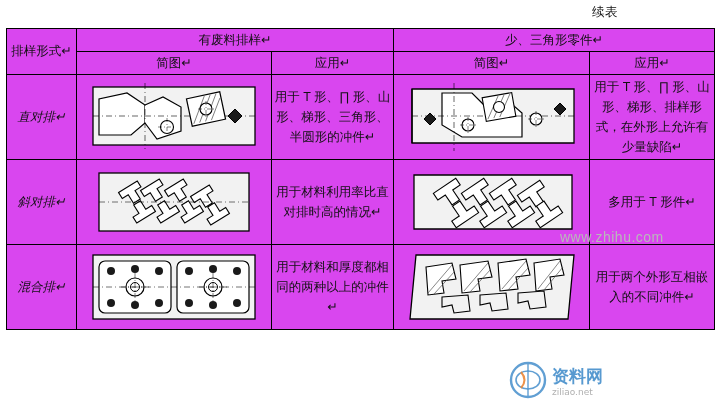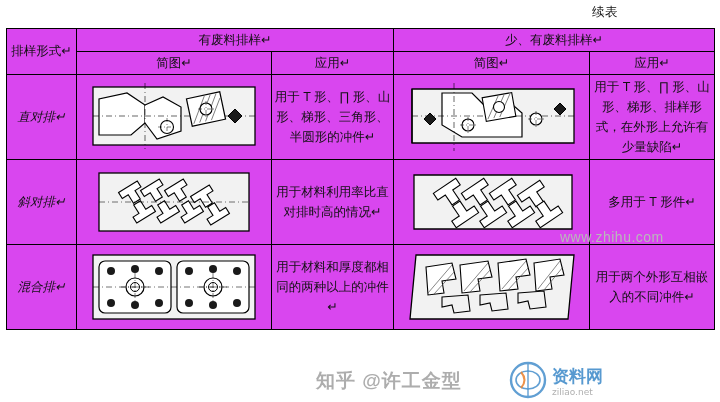--- a/index.html
+++ b/index.html
@@ -131,21 +131,21 @@
       <col class="col-form">
       <col class="col-dia1">
       <col class="col-app1">
       <col class="col-dia2">
       <col class="col-app2">
     </colgroup>
     <thead>
       <tr>
         <td class="hdr" rowspan="2">排样形式↵</td>
         <td class="hdr" colspan="2">有废料排样↵</td>
-        <td class="hdr" colspan="2">少、有废料排样↵</td>
+        <td class="hdr" colspan="2">少、三角形零件↵</td>
       </tr>
       <tr>
         <td class="hdr2">简图↵</td>
         <td class="hdr2">应用↵</td>
         <td class="hdr2">简图↵</td>
         <td class="hdr2">应用↵</td>
       </tr>
     </thead>
     <tbody>
 
@@ -355,21 +355,20 @@
               </g>
             </svg>
           </div>
         </td>
         <td class="textcell mid">用于两个外形互相嵌入的不同冲件↵</td>
       </tr>
 
     </tbody>
   </table>
 
-  <div class="wm1">知乎 @许工金型</div>
   <div class="wm3">www.zhihu.com</div>
 
   <svg class="wm2" viewBox="0 0 196 40">
     <circle cx="34" cy="20" r="17" fill="none" stroke="#2b7fc4" stroke-width="2.4" opacity="0.85"></circle>
     <path d="M22 20 a12 9 0 0 0 24 0 a12 9 0 0 0 -24 0" fill="none" stroke="#2b7fc4" stroke-width="1.6" opacity="0.85"></path>
     <path d="M34 4 L34 36" stroke="#2b7fc4" stroke-width="1.4" opacity="0.85"></path>
     <path d="M27 12 q7 8 0 16" fill="none" stroke="#e8761a" stroke-width="2" opacity="0.9"></path>
     <text x="58" y="22" font-family="DejaVu Sans, sans-serif" font-size="17" font-weight="bold" fill="#2b7fc4" opacity="0.9">资料网</text>
     <text x="58" y="35" font-family="DejaVu Sans, sans-serif" font-size="9" fill="#9b9b9b" opacity="0.9">ziliao.net</text>
   </svg>

